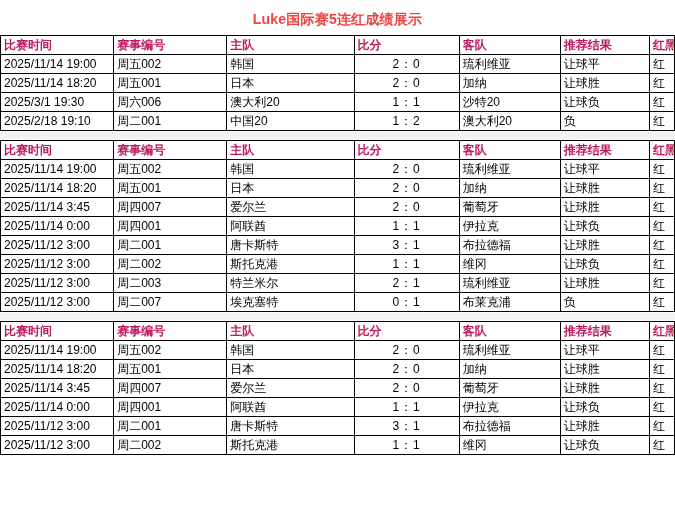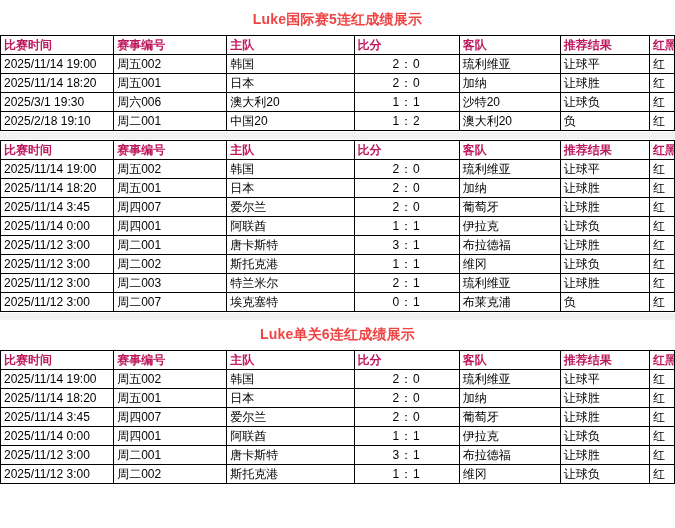--- a/index.html
+++ b/index.html
@@ -209,21 +209,20 @@
               <td class="c-score score">0：1</td>
               <td class="c-away">布莱克浦</td>
               <td class="c-rec">负</td>
               <td class="c-res res">红</td>
             </tr>
           </tbody>
         </table>
       </div>
       <div class="divider"></div>
       <div class="section">
-        <div class="section-title">Luke单关6连红成绩展示</div>
         <table class="grid">
           <thead>
             <tr>
               <th class="c-time">比赛时间</th>
               <th class="c-code">赛事编号</th>
               <th class="c-home">主队</th>
               <th class="c-score">比分</th>
               <th class="c-away">客队</th>
               <th class="c-rec">推荐结果</th>
               <th class="c-res">红黑</th>

